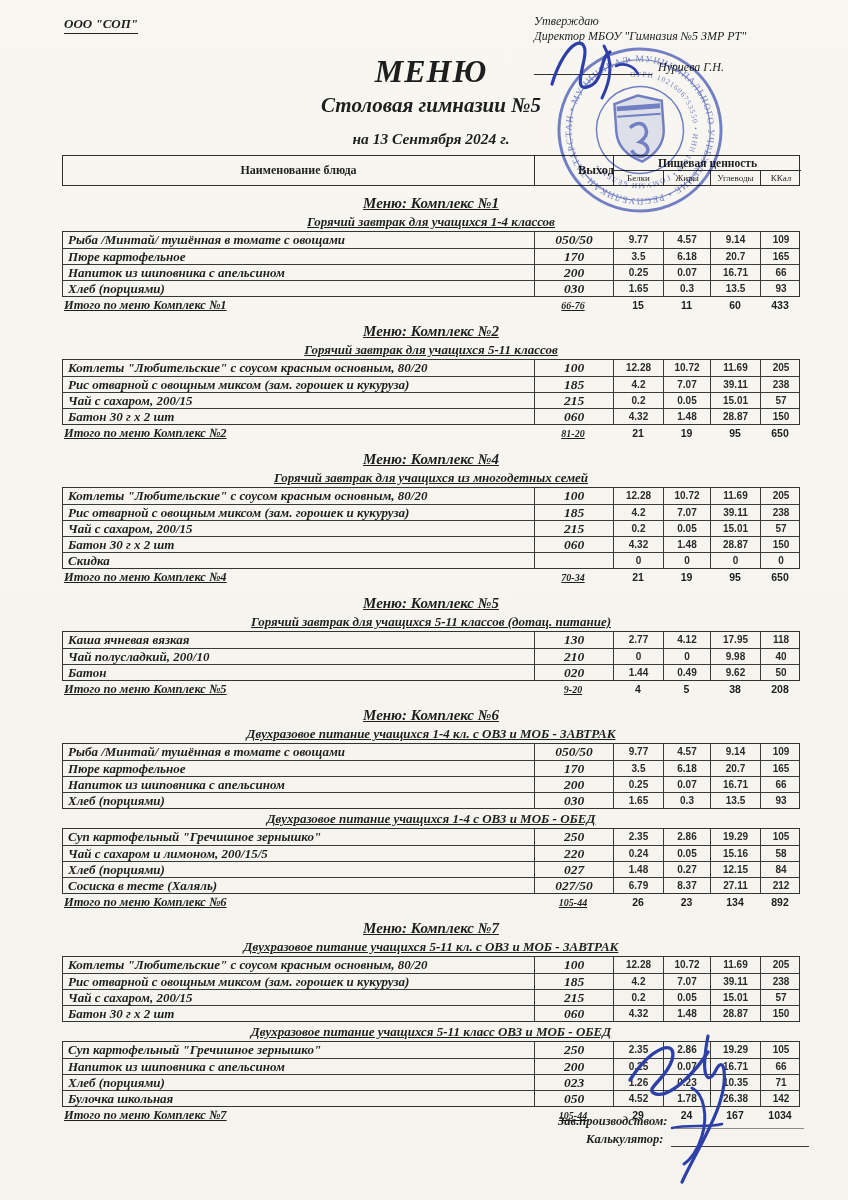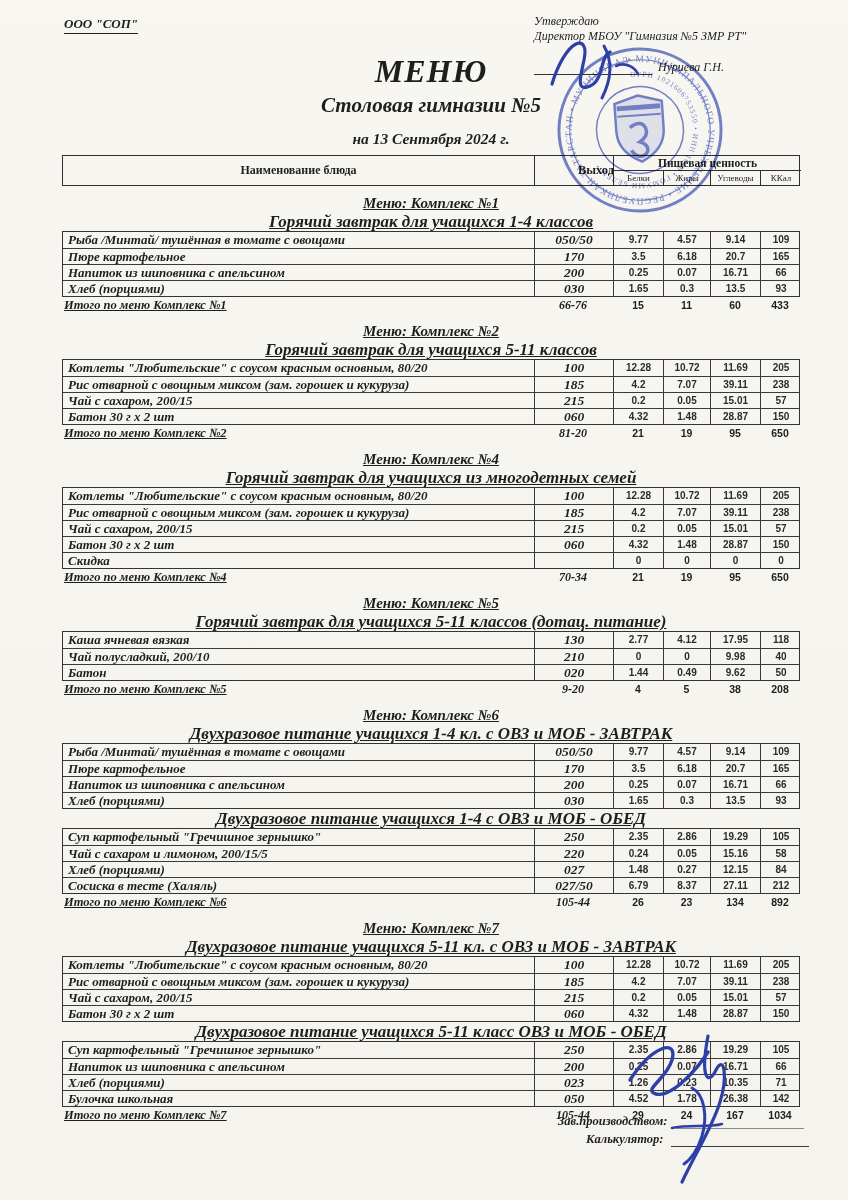--- a/index.html
+++ b/index.html
@@ -37,32 +37,32 @@
   .mth { border:1.5px solid #2f2f2f; grid-template-rows:15px 14px; }
   .mth div { display:flex; align-items:center; justify-content:center; }
   .mth-name { grid-column:1; grid-row:1/3; font-weight:bold; font-size:12px; }
   .mth-out  { grid-column:2; grid-row:1/3; font-weight:bold; font-size:12.5px; border-left:1px solid #2f2f2f; border-right:1px solid #2f2f2f;padding-left:44px; }
   .mth-nut  { grid-column:3/7; grid-row:1; font-weight:bold; font-size:11.5px; border-bottom:1px solid #2f2f2f; }
   .mth-sub  { grid-row:2; font-size:9px; border-right:1px solid #2f2f2f; }
   .mth-sub:last-child { border-right:none;text-align:right; }
 
   
   .section-title { margin-top:9px; text-align:center; font-weight:bold; font-style:italic; font-size:15px; line-height:17px; text-decoration:underline; }
-  .group-subtitle { margin-top:3px; text-align:center; font-weight:bold; font-style:italic; font-size:17px; line-height:14px; text-decoration:underline; }
+  .group-subtitle { margin-top:3px; text-align:center; font-weight:bold; font-style:italic; font-size:13px; line-height:14px; text-decoration:underline; }
   .tbl { margin-top:2px; border:1.3px solid #343434;font-weight:bold; }
   .t-row { height:16px; }
   .t-row + .t-row { border-top:1px solid #3a3a3a; }
   .cell { overflow:hidden; white-space:nowrap; }
   .c-name { padding-left:5px; font-style:italic; font-size:13px; line-height:15px; }
   .c-out  { text-align:center; font-style:italic; font-size:13.5px; line-height:15px; border-left:1px solid #3a3a3a; border-right:1px solid #3a3a3a; }
   .c-val  { text-align:center; font-family:"Liberation Sans", sans-serif; font-size:10px; line-height:16px; color:#2b2b2b; border-right:1px solid #3a3a3a; }
   .c-val:last-child { border-right:none; }
   .total-row { height:17px; padding-top:1px; }
   .tc-label { padding-left:2px; font-weight:bold; font-style:italic; font-size:12.5px; text-decoration:underline; line-height:15px; }
-  .tc-out { text-align:center; font-weight:bold; font-style:italic; font-size:12px; line-height:15px; }
+  .tc-out { text-align:center; font-weight:bold; font-style:italic; font-size:10px; text-decoration:underline; line-height:15px; }
   .tc-val { text-align:center; font-family:"Liberation Sans", sans-serif; font-weight:bold; font-size:10.5px; line-height:15px; }
 
   
   .footer-line { position:absolute; font-style:italic; font-size:12.5px;font-weight:bold; }
   .f1 { left:558px; top:1114px; }
   .f2 { left:586px; top:1132px; }
   .f-rule { display:inline-block; height:13px; vertical-align:bottom; margin-left:8px; }
   .f1 .f-rule { width:128px; border-bottom:1px solid #8a8a8a; }
   .f2 .f-rule { width:138px; border-bottom:1.3px solid #3a3a3a; }
 </style>

